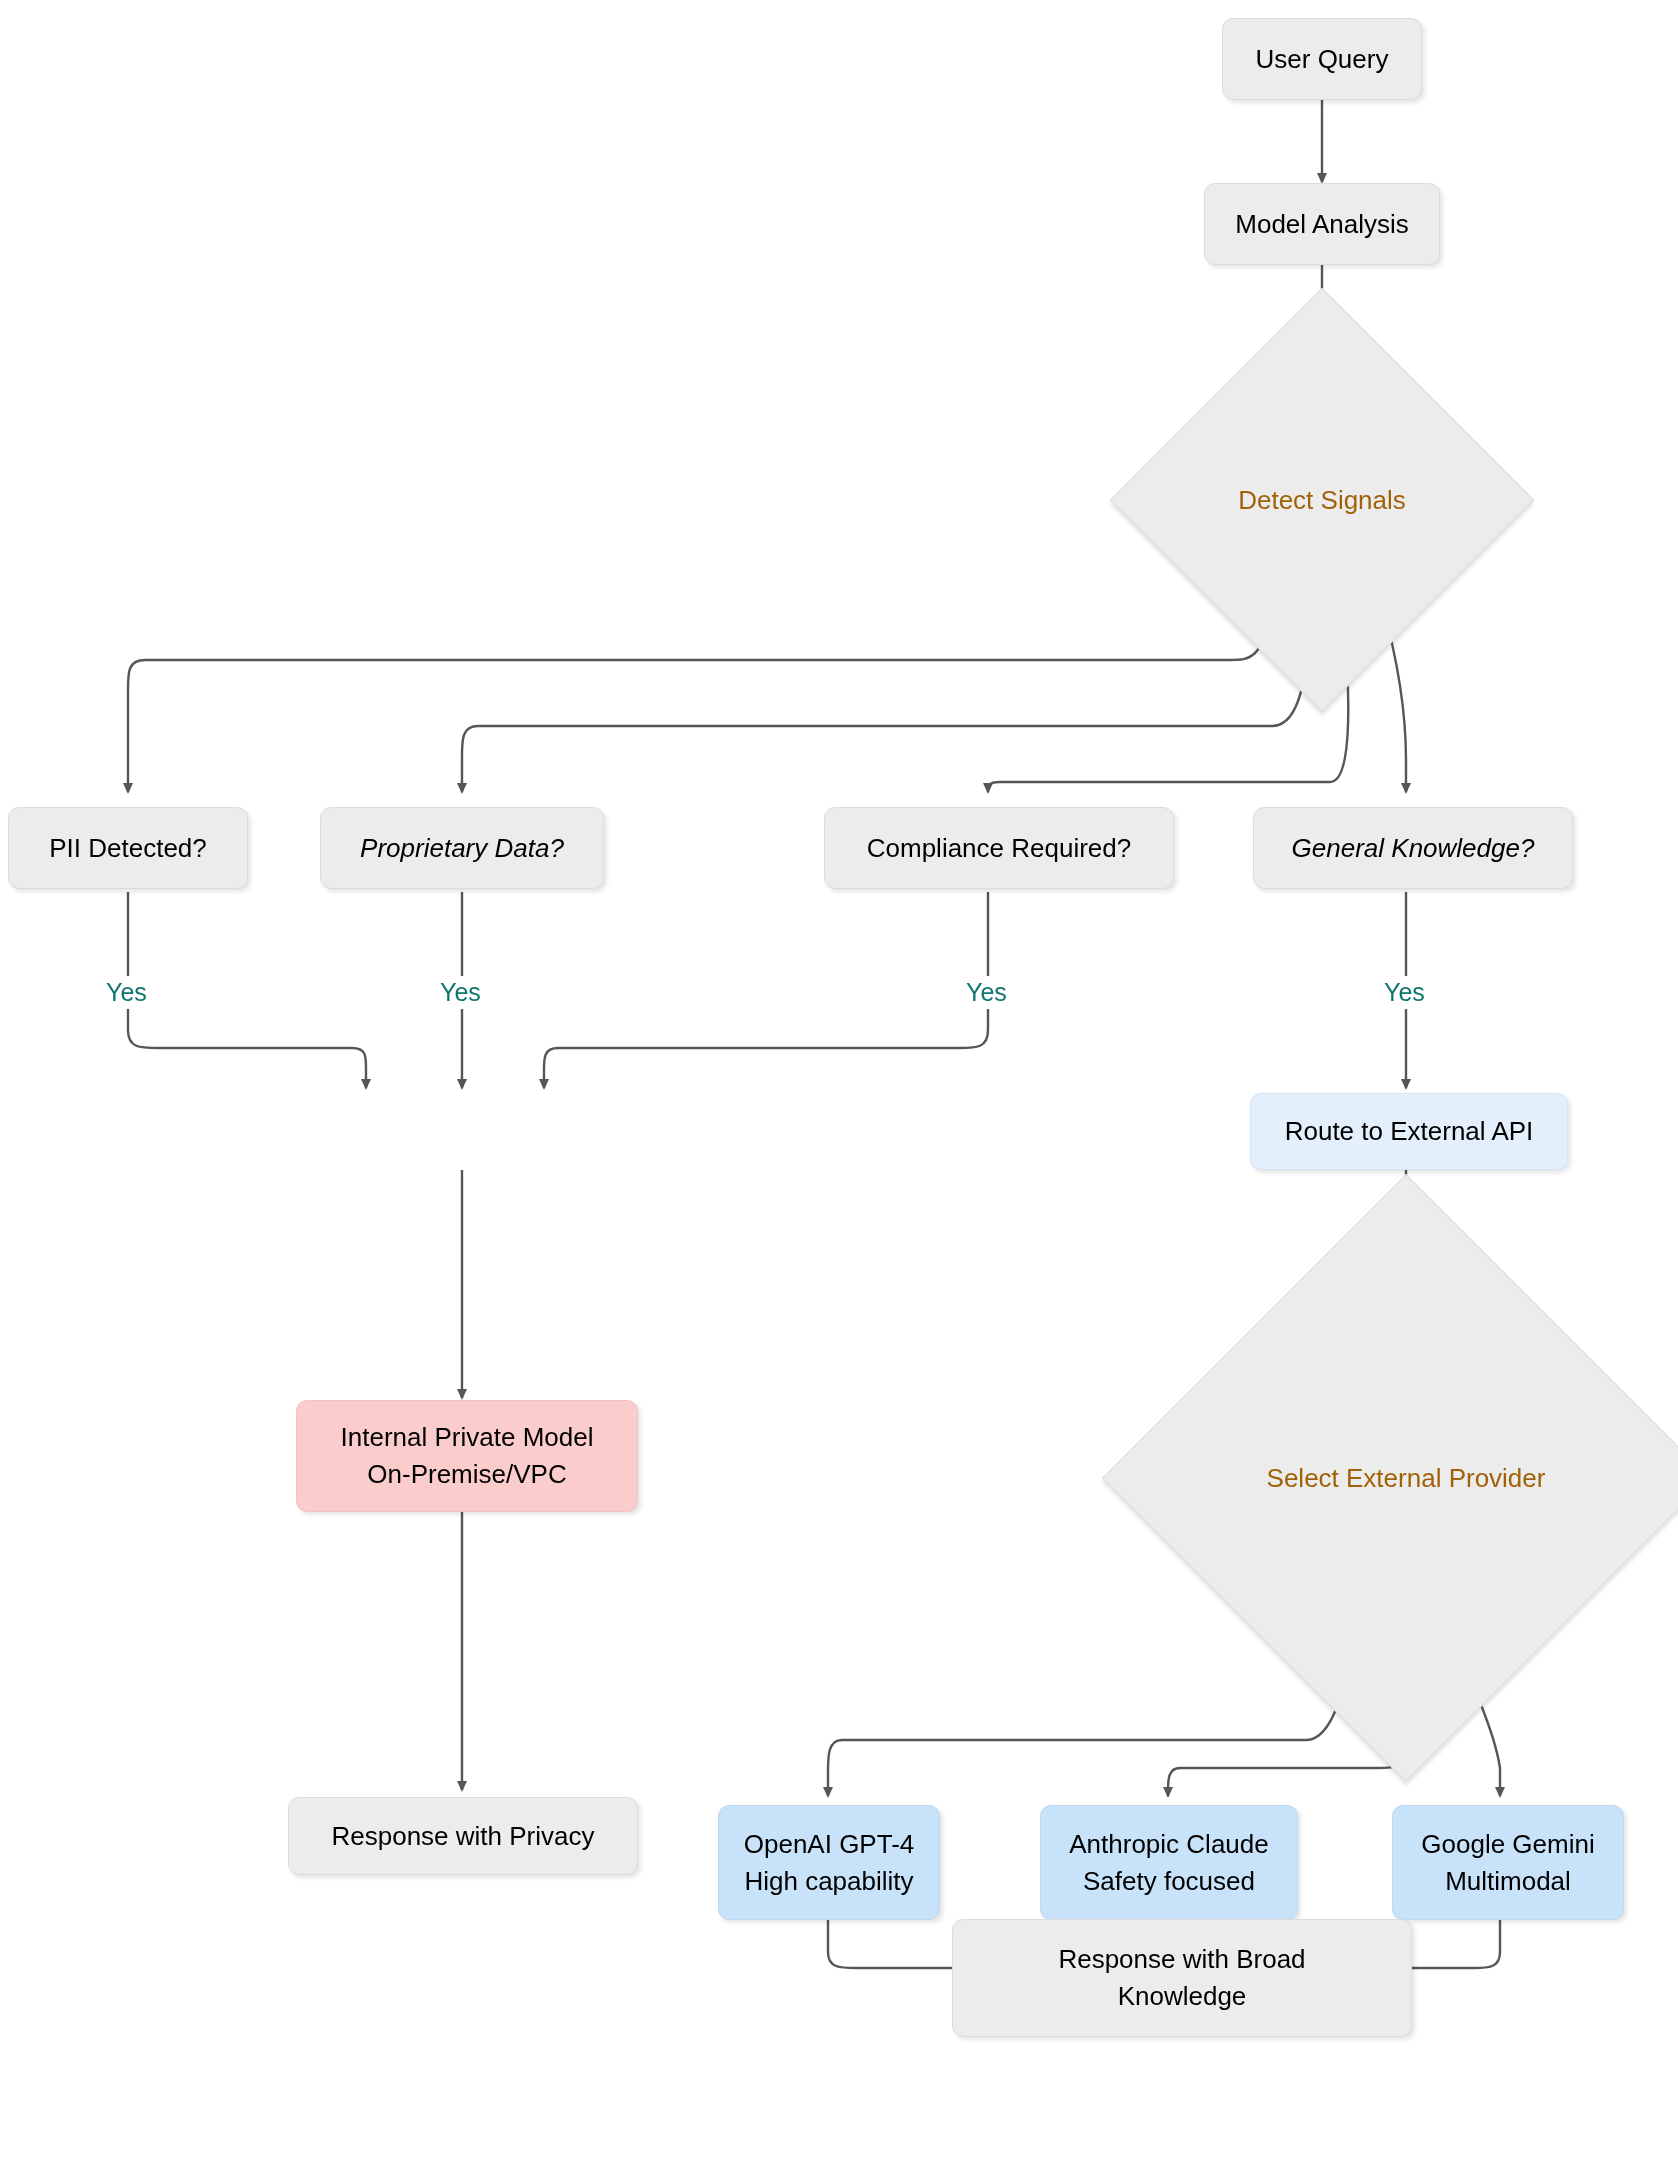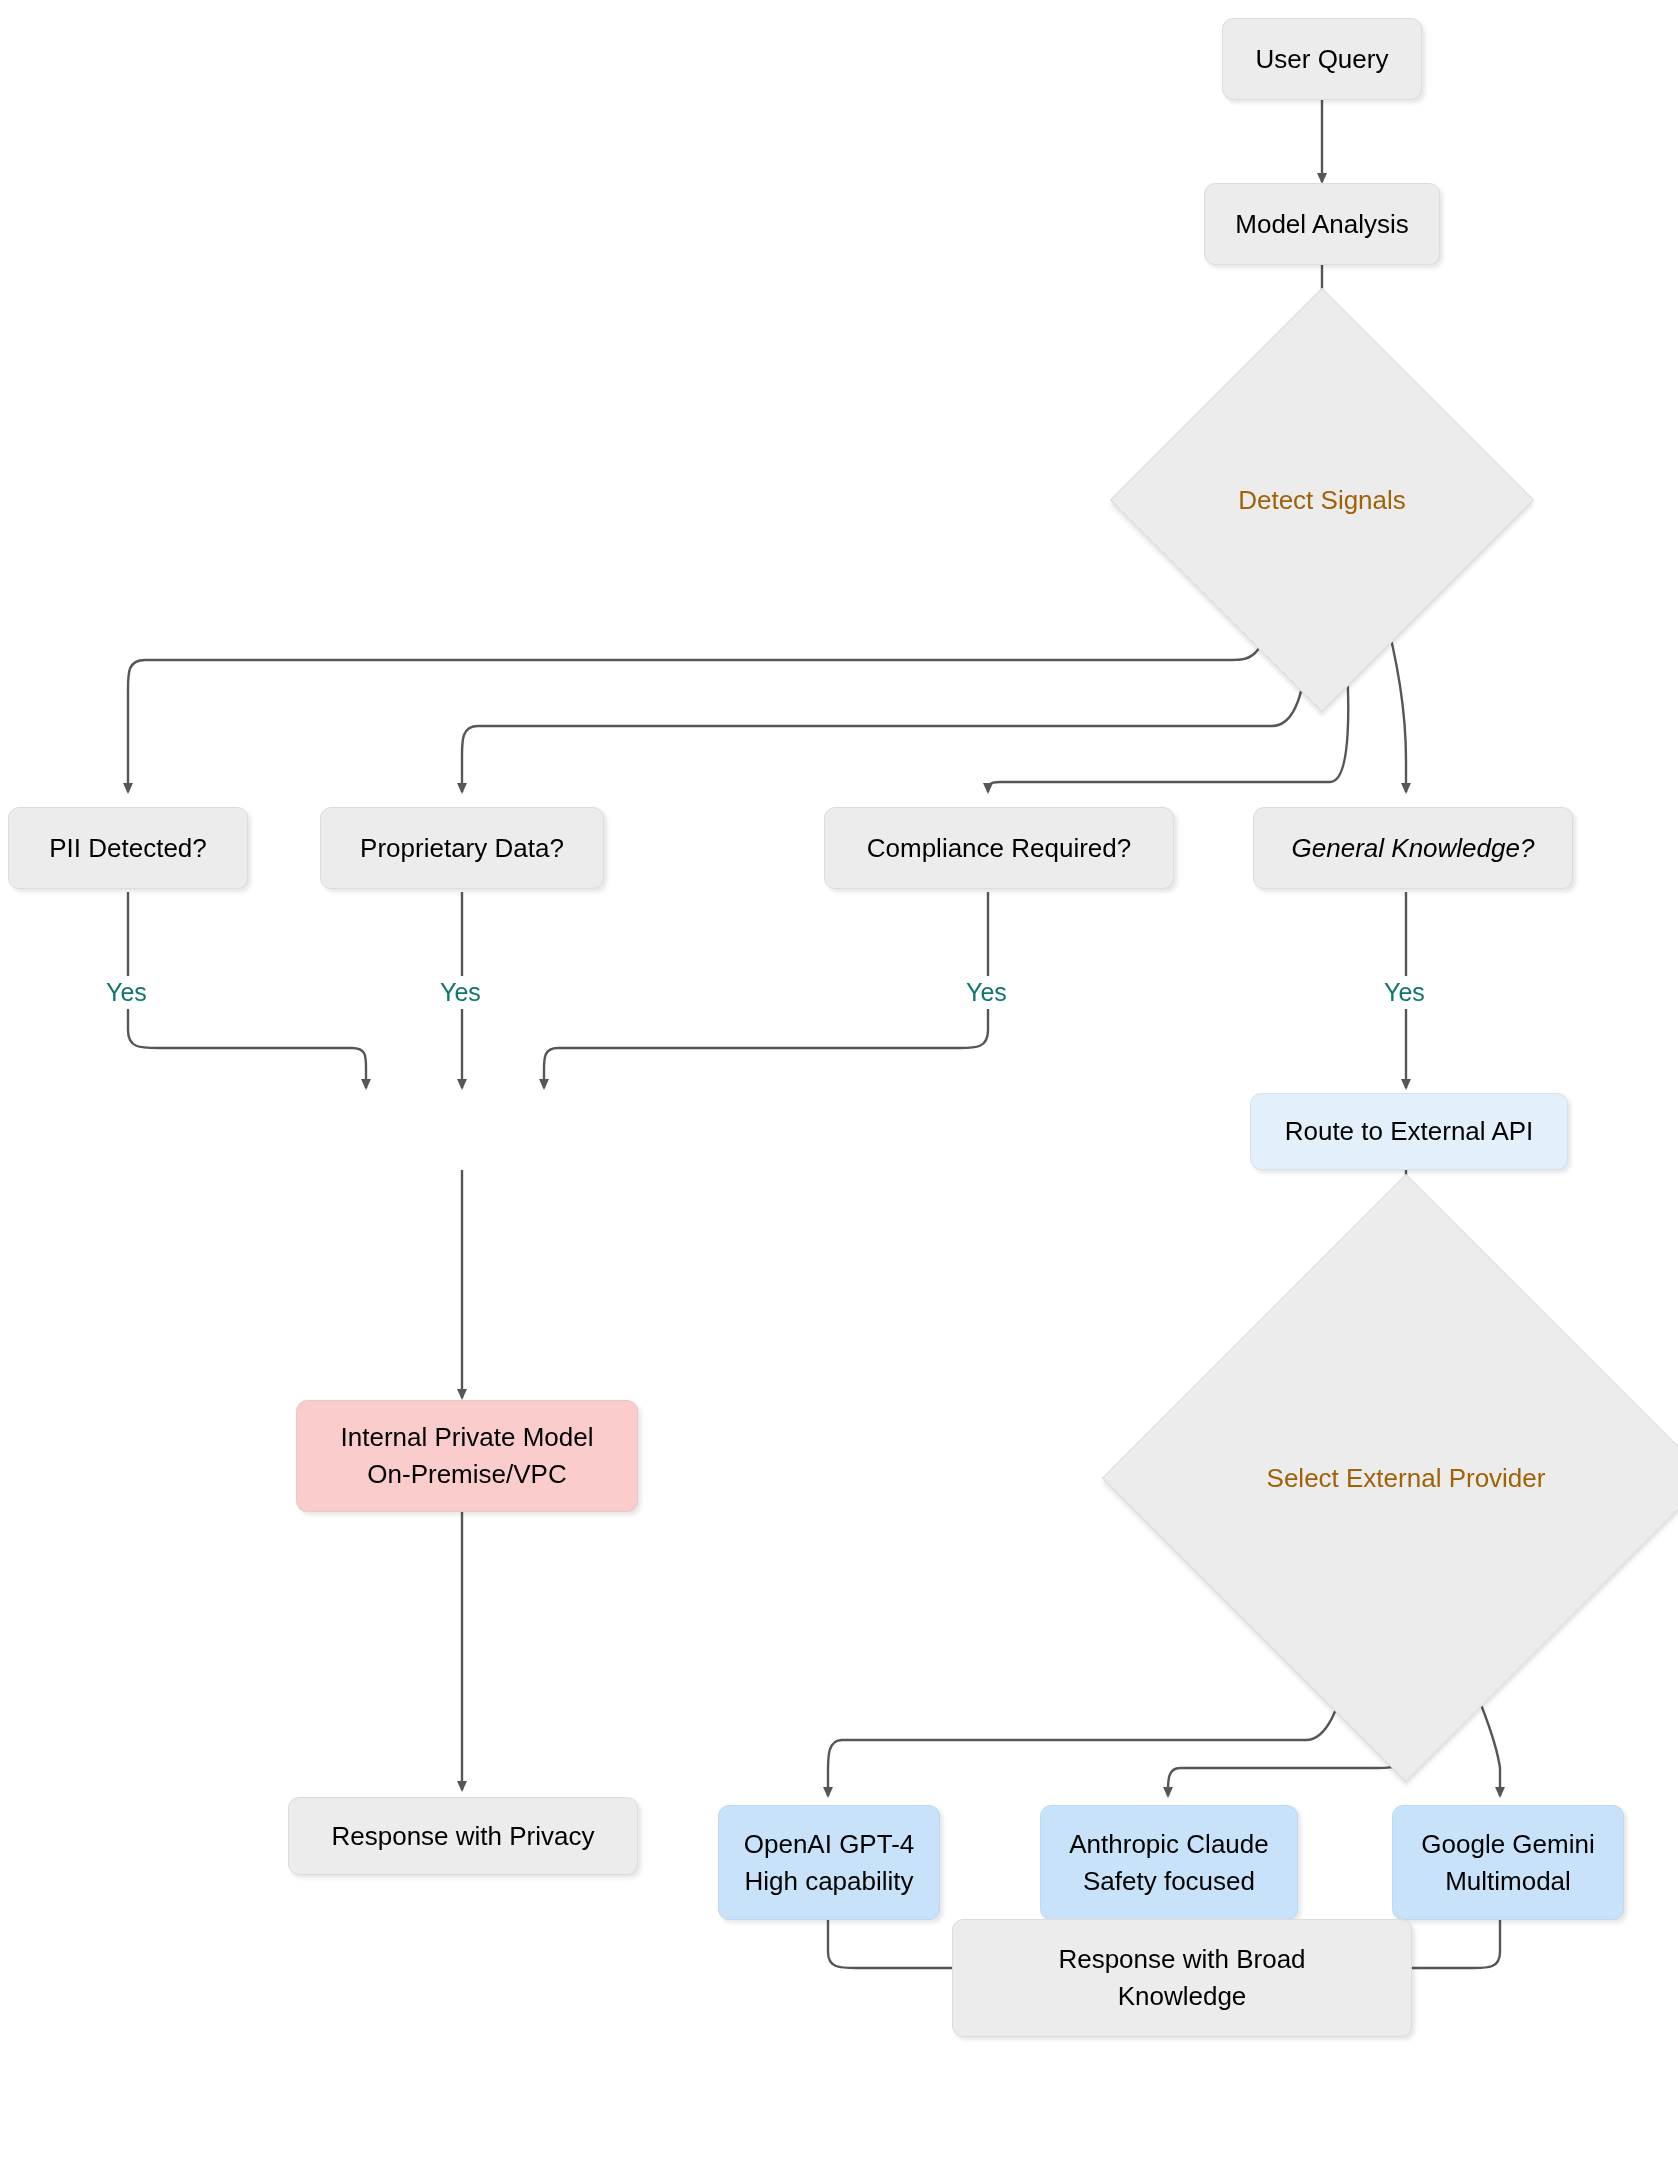--- a/index.html
+++ b/index.html
@@ -148,21 +148,21 @@
 
   <div class="diamond-wrap" style="left:1172px; top:350px; width:300px; height:300px;">
     <div class="diamond-shape"></div>
     <div class="diamond-label">Detect Signals</div>
   </div>
 
   <div class="node n-default" style="left:8px; top:807px; width:240px; height:82px;">
     <span class="lines">PII Detected?</span>
   </div>
 
-  <div class="node n-default" style="left:320px; top:807px; width:284px; height:82px;">
+  <div class="node n-default" style="left:320px; top:807px; width:284px; height:82px;font-style:italic;">
     <span class="lines">Proprietary Data?</span>
   </div>
 
   <div class="node n-default" style="left:824px; top:807px; width:350px; height:82px;">
     <span class="lines">Compliance Required?</span>
   </div>
 
   <div class="node n-default" style="left:1253px; top:807px; width:320px; height:82px;font-style:italic;">
     <span class="lines">General Knowledge?</span>
   </div>

